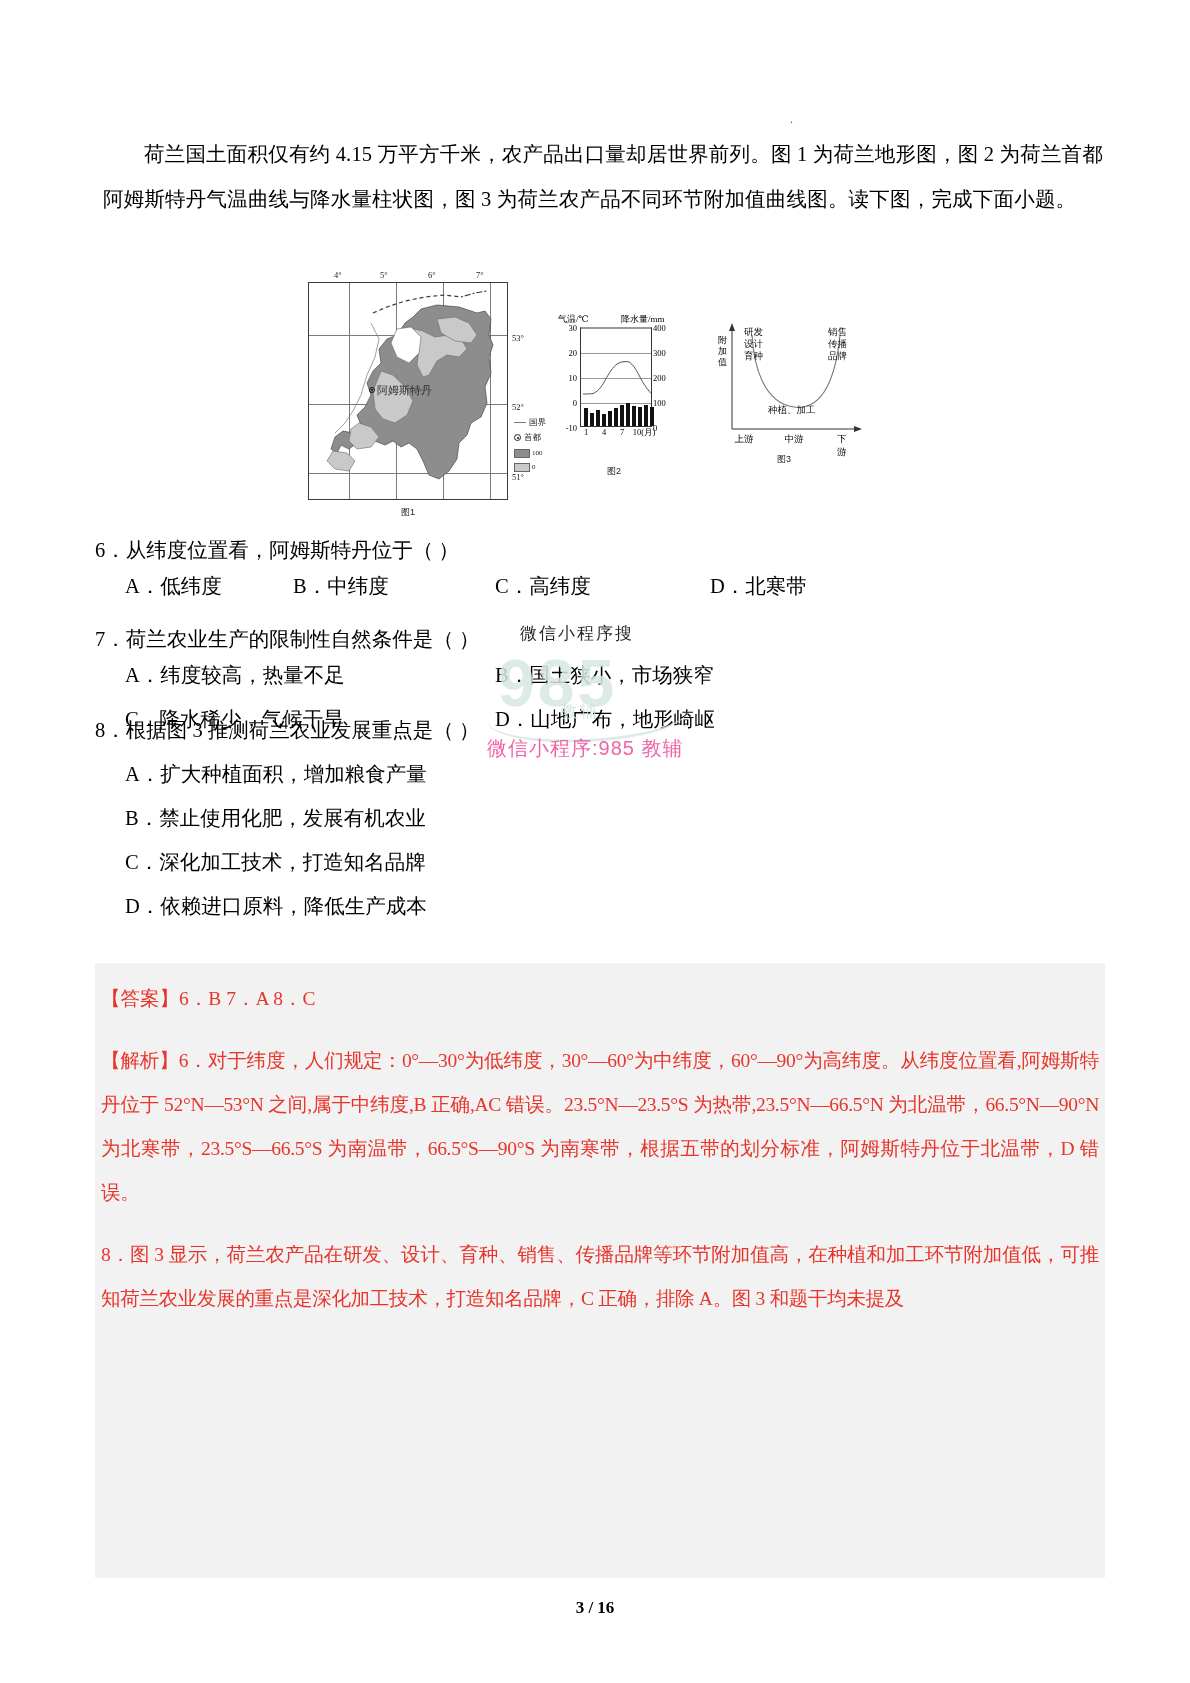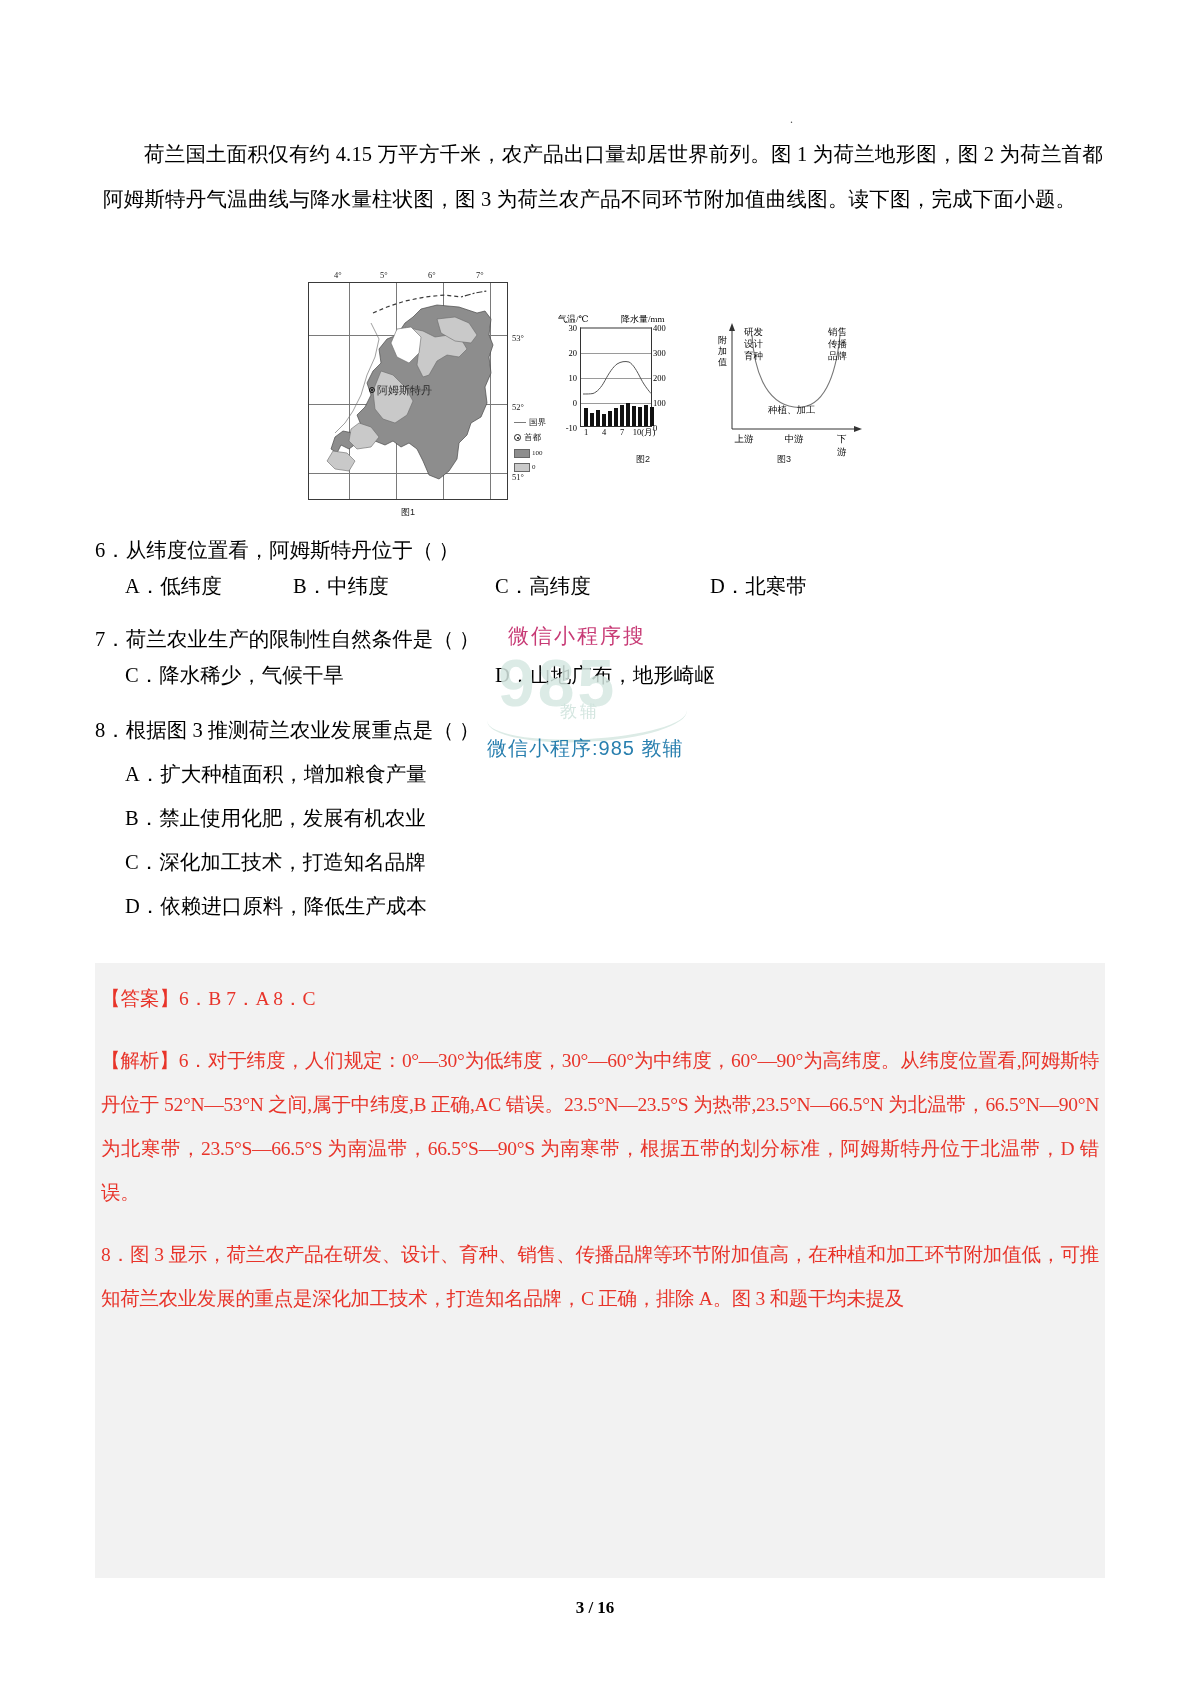--- a/index.html
+++ b/index.html
@@ -186,27 +186,27 @@
   .ansbox .tight { letter-spacing: -0.3px; }
 
   
   .wm {
     position: absolute;
     pointer-events: none;
     color: #cfe3dd;
     opacity: 0.85;
     font-family: "Liberation Sans", sans-serif;
   }
-  .wm-top { left: 508px; top: 622px; font-size: 21px; letter-spacing: 2px; color: #be185d; }
+  .wm-top { left: 520px; top: 622px; font-size: 17px; letter-spacing: 2px; color: #000000; }
   .wm-big {
     left: 498px; top: 645px; font-size: 66px; font-weight: 700;
     color: #d6e8e2; letter-spacing: 3px;
   }
   .wm-sub { left: 560px; top: 700px; font-size: 17px; color: #cde2db; letter-spacing: 3px; }
-  .wm-line { left: 487px; top: 735px; font-size: 20px; color: #0369a1; letter-spacing: 1px; }
+  .wm-line { left: 487px; top: 735px; font-size: 20px; color: #ec4899; letter-spacing: 1px; }
   .wm-swoosh {
     left: 487px; top: 690px; width: 200px; height: 52px;
     border-bottom: 3px solid #d6e8e2; border-radius: 0 0 60% 60%;
     transform: rotate(-3deg);
   }
 
   
   .footer {
     position: absolute; left: 0; right: 0; top: 1598px;
     text-align: center; font-size: 17px; font-weight: 700;
@@ -341,21 +341,21 @@
           <path d="M2,66 C6,66 9,66 12,65.5 C16,64 20,60 24,52.5 C28,45 32,39 36,36
                    C40,33.5 44,33 48,34 C52,36 56,43 60,51 C64,58.5 68,63 70,65.5" fill="none" stroke="#555" stroke-width="1"></path>
         </svg>
 
         <div class="xtick" style="left:5px;">1</div>
         <div class="xtick" style="left:23px;">4</div>
         <div class="xtick" style="left:41px;">7</div>
         <div class="xtick" style="left:63px;">10(月)</div>
       </div>
 
-      <div class="figcap" style="left:20px; top:140px; width:72px;text-align:right;">图2</div>
+      <div class="figcap" style="left:20px; top:152px; width:72px;">图2</div>
     </div>
 
     <div class="fig3">
       <div class="plot3">
 
         <svg width="150" height="125" viewBox="0 0 150 125" style="position:absolute;left:-2px;top:-4px;">
 
           <line x1="16" y1="110" x2="16" y2="10" stroke="#333" stroke-width="1"></line>
           <polygon points="16,4 13,12 19,12" fill="#333"></polygon>
 
@@ -396,20 +396,24 @@
       <div class="opt" style="left:30px;  top:0;">A．低纬度</div>
       <div class="opt" style="left:198px; top:0;">B．中纬度</div>
       <div class="opt" style="left:400px; top:0;">C．高纬度</div>
       <div class="opt" style="left:615px; top:0;">D．北寒带</div>
     </div>
   </div>
 
   <div class="qblock" style="top:617px;">
     <div class="qline qstem">7．荷兰农业生产的限制性自然条件是（    ）</div>
     <div class="opts">
+      <div class="opt" style="left:30px;  top:0;">A．纬度较高，热量不足</div>
+      <div class="opt" style="left:400px; top:0;">B．国土狭小，市场狭窄</div>
+    </div>
+    <div class="opts">
       <div class="opt" style="left:30px;  top:0;">C．降水稀少，气候干旱</div>
       <div class="opt" style="left:400px; top:0;">D．山地广布，地形崎岖</div>
     </div>
   </div>
 
   <div class="qblock" style="top:708px;">
     <div class="qline qstem">8．根据图 3 推测荷兰农业发展重点是（    ）</div>
     <div class="qline optIndent">A．扩大种植面积，增加粮食产量</div>
     <div class="qline optIndent">B．禁止使用化肥，发展有机农业</div>
     <div class="qline optIndent">C．深化加工技术，打造知名品牌</div>

